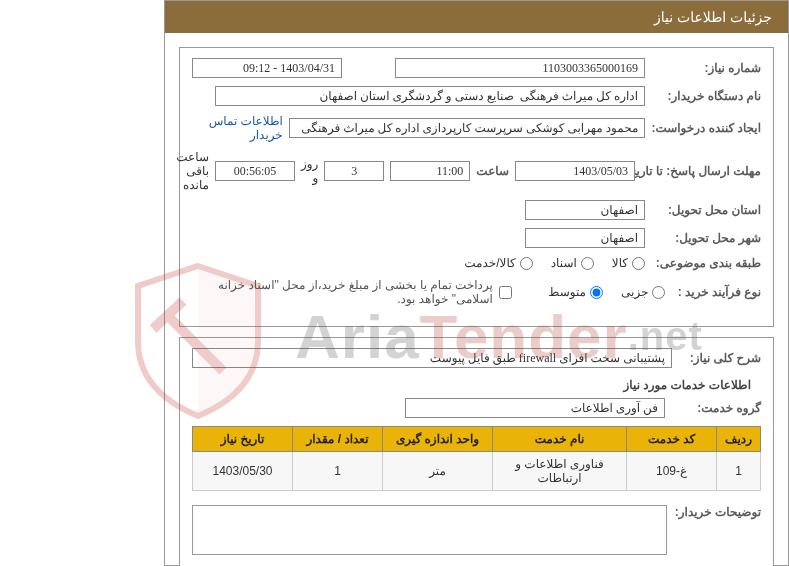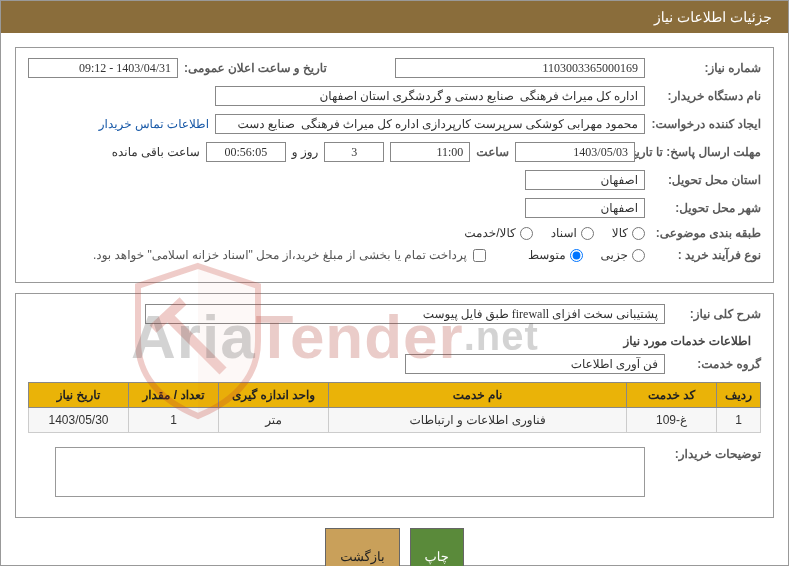--- a/index.html
+++ b/index.html
@@ -4,21 +4,21 @@
 <style>
 * { box-sizing: border-box; margin: 0; padding: 0; }
 body {
   font-family: Tahoma, Arial, sans-serif;
   background: #fff;
   direction: rtl;
   font-size: 12px;
   color: #333;
 }
 .outer-frame {
-  width: 789px;
+  width: 625px;
   height: 566px;
   border: 1px solid #999;
   background: #fff;
   position: relative;
 }
 .title-bar {
   background: #8a6d3b;
   color: #fff;
   padding: 8px 16px;
   font-size: 14px;
@@ -150,21 +150,20 @@
   </div>
 
   <div class="content">
 
     <div class="section-box">
 
       <div class="row">
         <span class="label label-w1">شماره نیاز:</span>
         <input class="inp inp-lg" readonly="" value="1103003365000169" style="">
         <span class="spacer"></span>
-        <span class="label">تاریخ و ساعت اعلان عمومی:</span>
         <input class="inp inp-md" style="width: 150px;" readonly="" value="1403/04/31 - 09:12">
       </div>
 
       <div class="row">
         <span class="label label-w1">نام دستگاه خریدار:</span>
         <input class="inp" style="width: 430px;" readonly="" value="اداره کل میراث فرهنگی  صنایع دستی و گردشگری استان اصفهان">
       </div>
 
       <div class="row">
         <span class="label label-w1">ایجاد کننده درخواست:</span>

